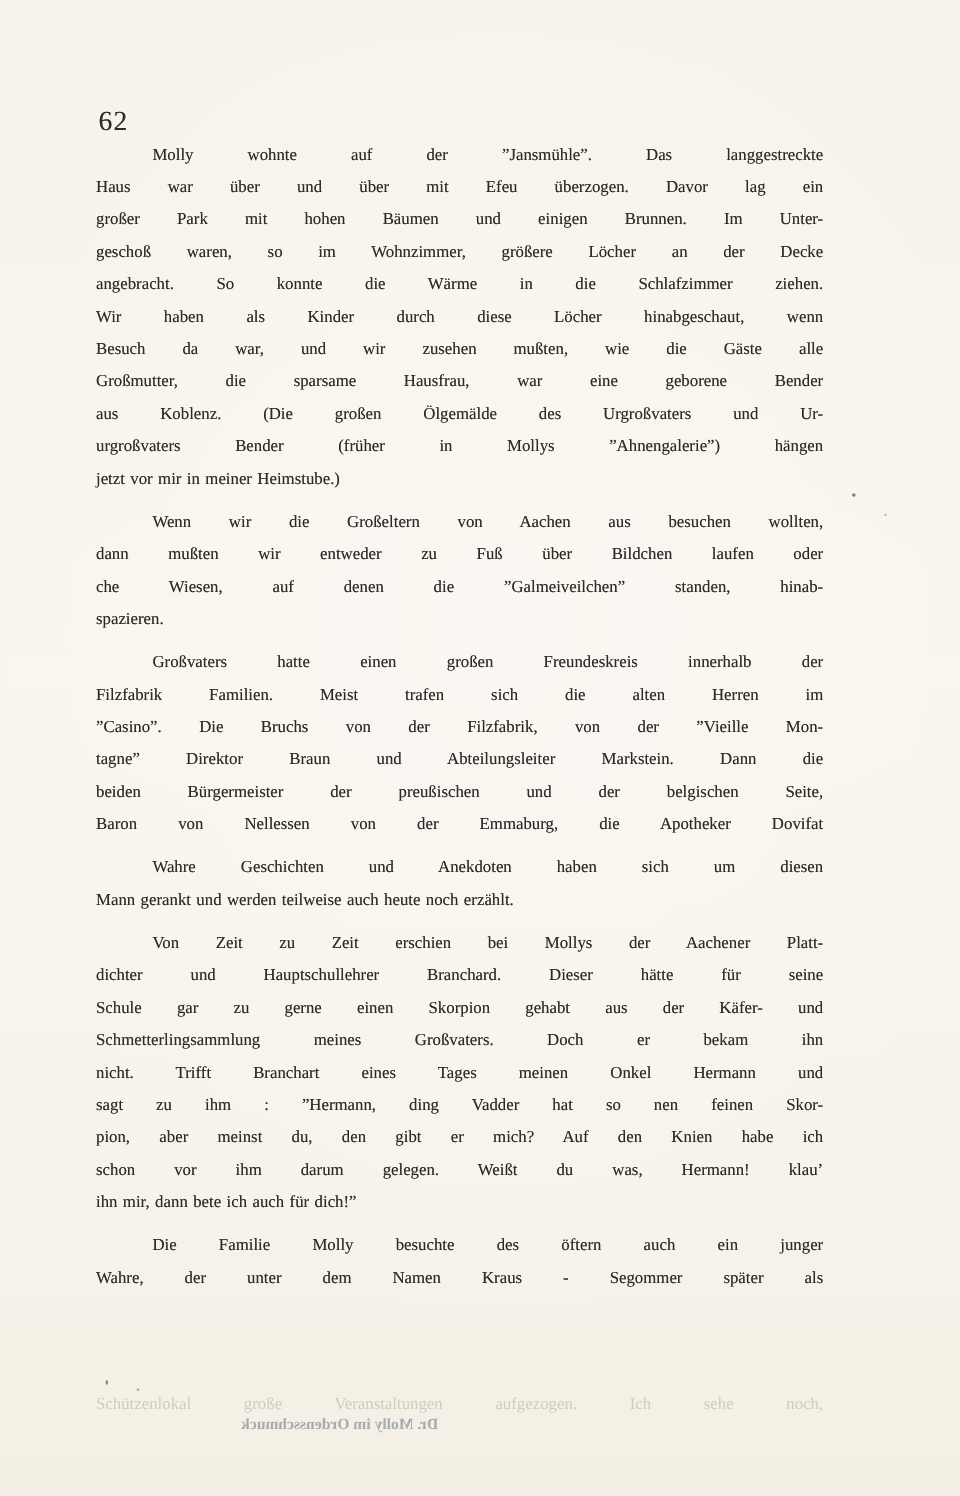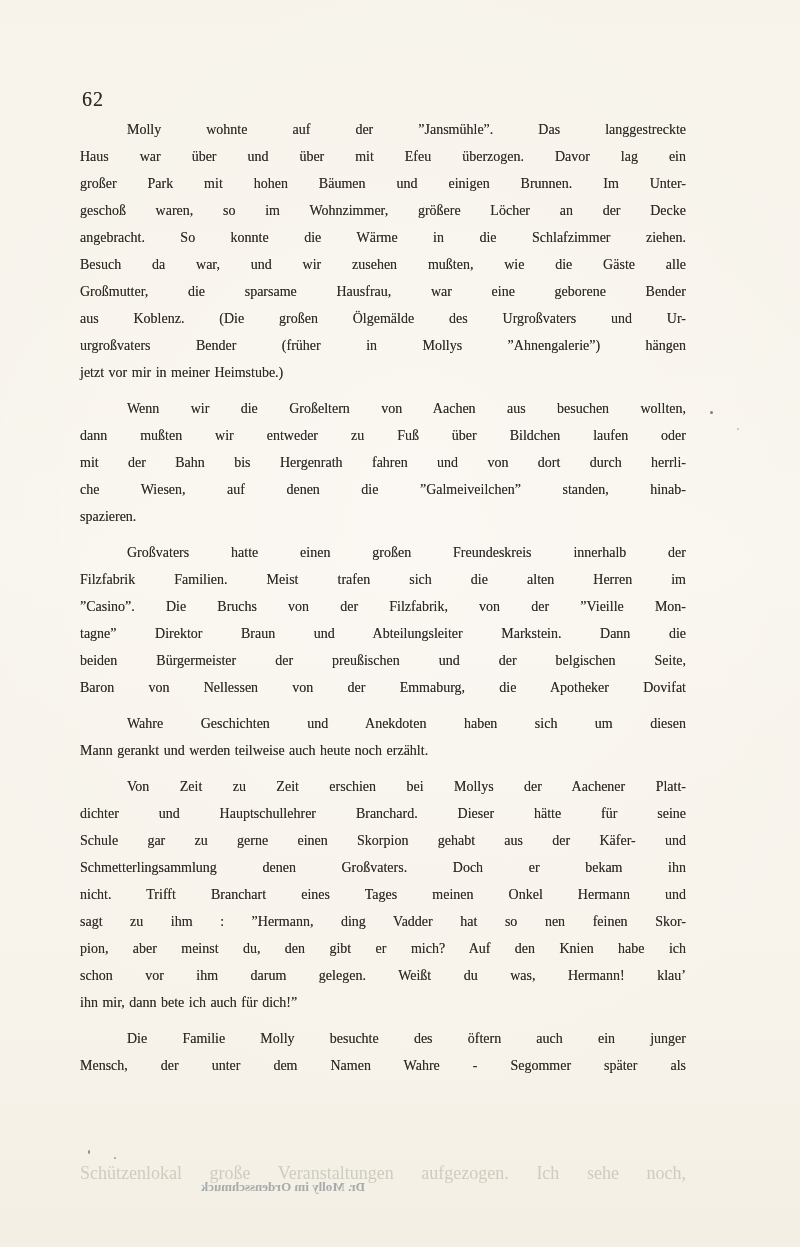--- a/index.html
+++ b/index.html
@@ -14,21 +14,21 @@
       linear-gradient(180deg, #f7f3ea 0%, #f9f5ee 45%, #f7f2e9 85%, #f4efe4 100%);
     font-family: "Liberation Serif", serif;
     color: #2e2a26;
     overflow: hidden;
   }
 
   .page-number {
     position: absolute;
     left: 82px;
     top: 88px;
-    font-size: 20px;
+    font-size: 23px;
     letter-spacing: 1px;
     text-shadow: 0 0 0.5px rgba(46,42,38,0.6);
   }
 
   .text-block {
     position: absolute;
     left: 80px;
     top: 116px;
     width: 606px;
     font-size: 14px;
@@ -48,21 +48,21 @@
   }
   .line.first { text-indent: 47px; }
   .line.final { text-align-last: left; }
 
   
   .bleed-line {
     position: absolute;
     left: 80px;
     top: 1163px;
     width: 606px;
-    font-size: 18px;
+    font-size: 14px;
     color: rgba(143,152,128,0.40);
     text-align: justify;
     text-align-last: justify;
     filter: blur(0.4px);
     font-family: "Liberation Serif", serif;
   }
   .bleed-caption {
     position: absolute;
     left: 198px;
     top: 1179px;
@@ -94,31 +94,31 @@
   <div class="page-number">62</div>
 
   <div class="text-block">
 
     <div class="para">
       <div class="line first">Molly wohnte auf der ”Jansmühle”. Das langgestreckte</div>
       <div class="line">Haus war über und über mit Efeu überzogen. Davor lag ein</div>
       <div class="line">großer Park mit hohen Bäumen und einigen Brunnen. Im Unter-</div>
       <div class="line">geschoß waren, so im Wohnzimmer, größere Löcher an der Decke</div>
       <div class="line">angebracht. So konnte die Wärme in die Schlafzimmer ziehen.</div>
+      <div class="line">Wir haben als Kinder durch diese Löcher hinabgeschaut, wenn</div>
       <div class="line">Besuch da war, und wir zusehen mußten, wie die Gäste alle</div>
       <div class="line">Großmutter, die sparsame Hausfrau, war eine geborene Bender</div>
       <div class="line">aus Koblenz. (Die großen Ölgemälde des Urgroßvaters und Ur-</div>
       <div class="line">urgroßvaters Bender (früher in Mollys ”Ahnengalerie”) hängen</div>
       <div class="line final">jetzt vor mir in meiner Heimstube.)</div>
     </div>
 
     <div class="para">
       <div class="line first">Wenn wir die Großeltern von Aachen aus besuchen wollten,</div>
       <div class="line">dann mußten wir entweder zu Fuß über Bildchen laufen oder</div>
-      <div class="line">mit der Bahn bis Hergenrath fahren und von dort durch herrli-</div>
       <div class="line">che Wiesen, auf denen die ”Galmeiveilchen” standen, hinab-</div>
       <div class="line final">spazieren.</div>
     </div>
 
     <div class="para">
       <div class="line first">Großvaters hatte einen großen Freundeskreis innerhalb der</div>
       <div class="line">Filzfabrik Familien. Meist trafen sich die alten Herren im</div>
       <div class="line">”Casino”. Die Bruchs von der Filzfabrik, von der ”Vieille Mon-</div>
       <div class="line">tagne” Direktor Braun und Abteilungsleiter Markstein. Dann die</div>
       <div class="line">beiden Bürgermeister der preußischen und der belgischen Seite,</div>
@@ -127,31 +127,31 @@
 
     <div class="para">
       <div class="line first">Wahre Geschichten und Anekdoten haben sich um diesen</div>
       <div class="line final">Mann gerankt und werden teilweise auch heute noch erzählt.</div>
     </div>
 
     <div class="para">
       <div class="line first">Von Zeit zu Zeit erschien bei Mollys der Aachener Platt-</div>
       <div class="line">dichter und Hauptschullehrer Branchard. Dieser hätte für seine</div>
       <div class="line">Schule gar zu gerne einen Skorpion gehabt aus der Käfer- und</div>
-      <div class="line">Schmetterlingsammlung denen Großvaters. Doch er bekam ihn</div>
+      <div class="line">Schmetterlingsammlung meines Großvaters. Doch er bekam ihn</div>
       <div class="line">nicht. Trifft Branchart eines Tages meinen Onkel Hermann und</div>
       <div class="line">sagt zu ihm : ”Hermann, ding Vadder hat so nen feinen Skor-</div>
       <div class="line">pion, aber meinst du, den gibt er mich? Auf den Knien habe ich</div>
       <div class="line">schon vor ihm darum gelegen. Weißt du was, Hermann! klau’</div>
       <div class="line final">ihn mir, dann bete ich auch für dich!”</div>
     </div>
 
     <div class="para">
       <div class="line first">Die Familie Molly besuchte des öftern auch ein junger</div>
-      <div class="line">Mensch, der unter dem Namen Wahre - Segommer später als</div>
+      <div class="line">Wahre, der unter dem Namen Kraus - Segommer später als</div>
     </div>
 
   </div>
 
   <div class="bleed-line">Schützenlokal große Veranstaltungen aufgezogen. Ich sehe noch,</div>
   <div class="bleed-caption">Dr. Molly im Ordensschmuck</div>
 
   <div class="speck s1"></div>
   <div class="speck s2"></div>
   <div class="speck s3"></div>

